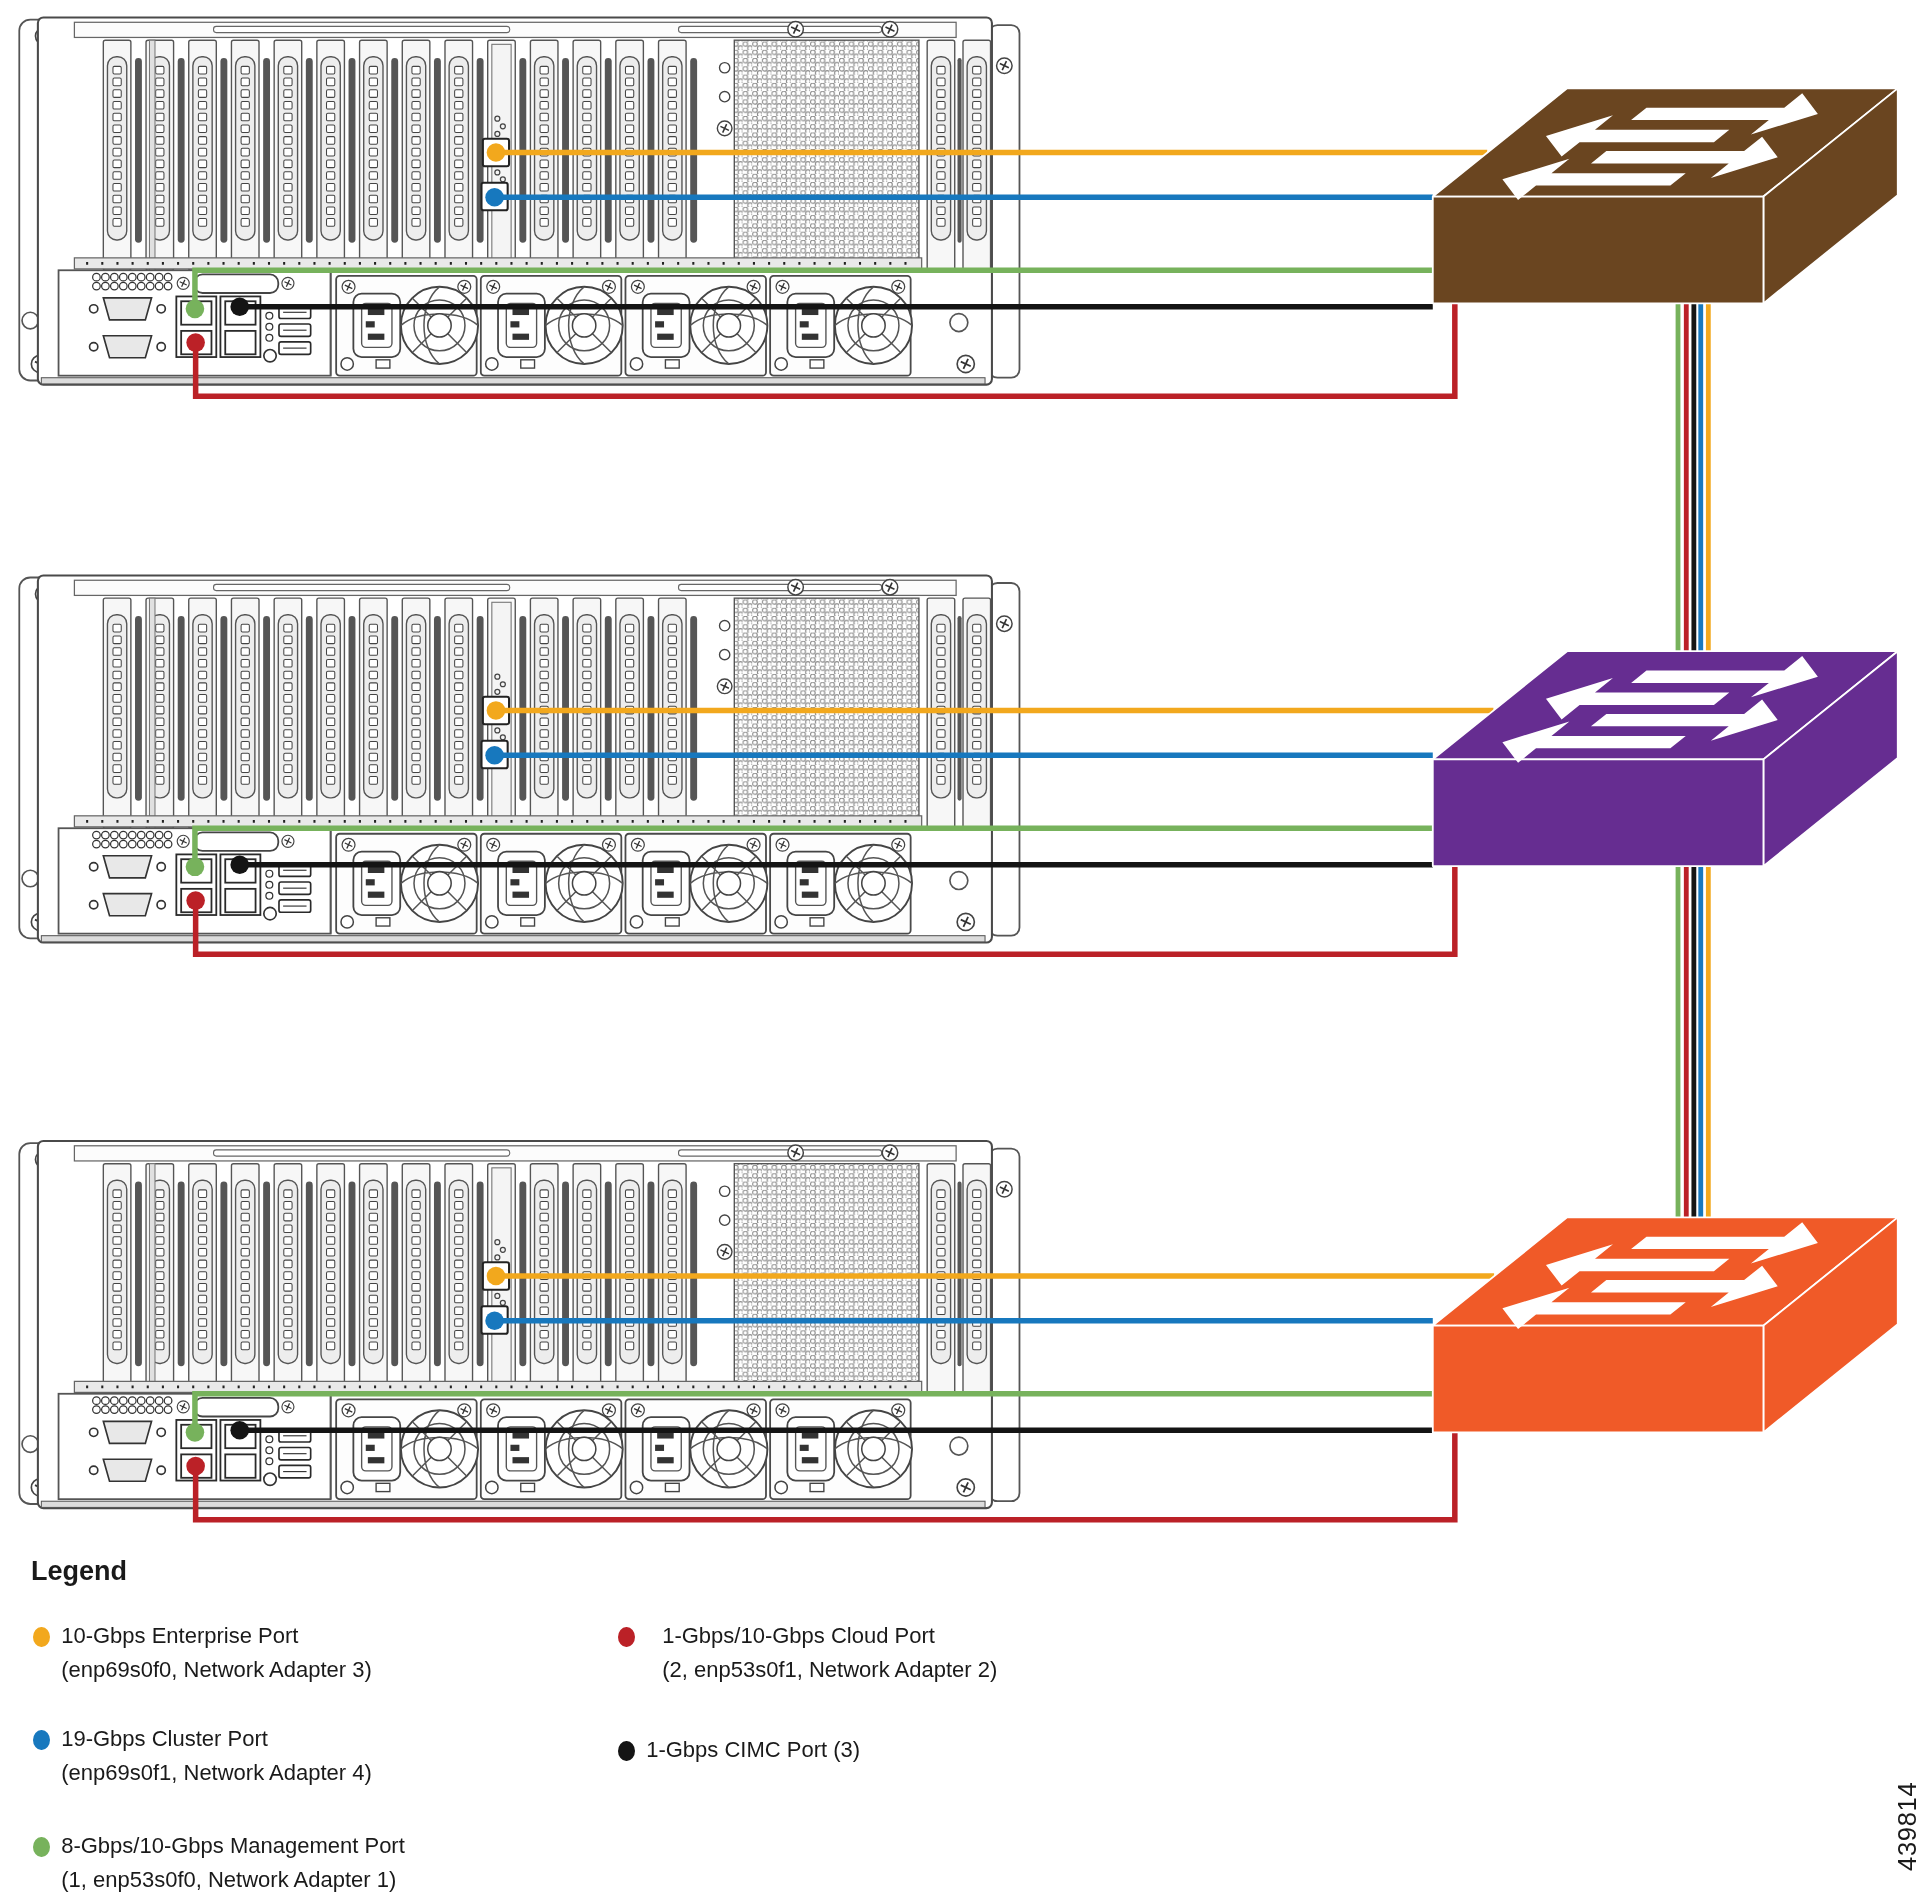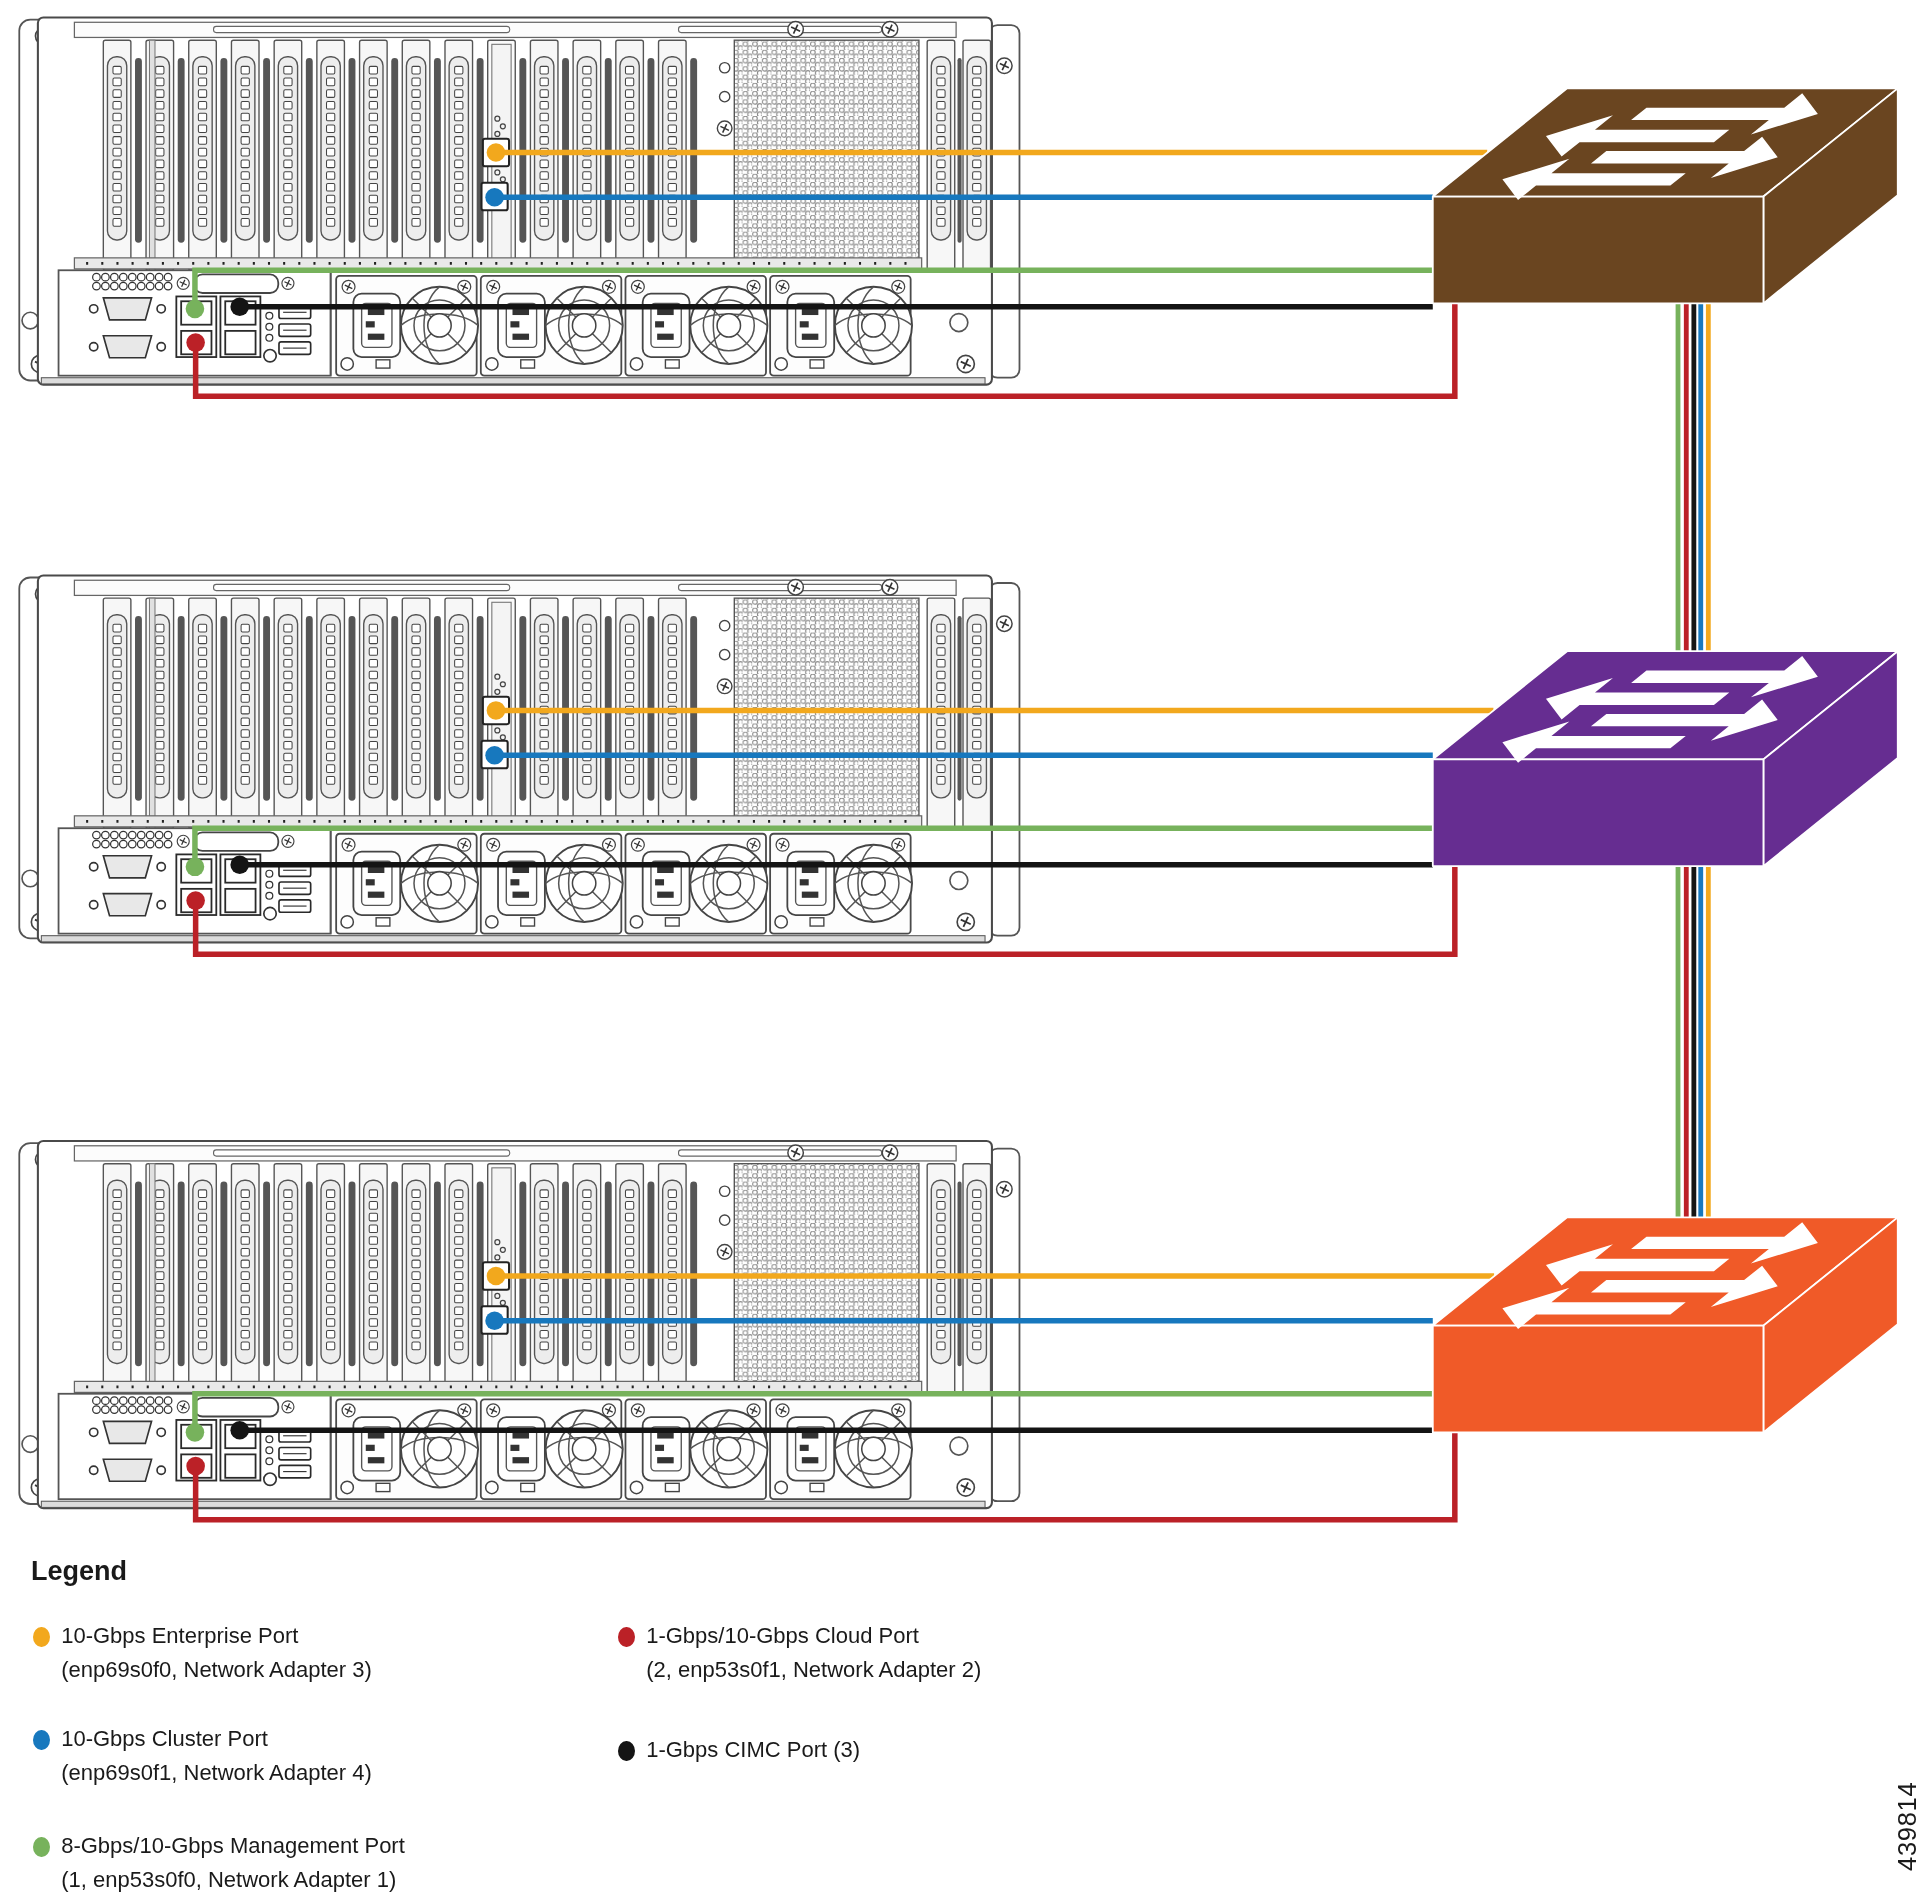--- a/index.html
+++ b/index.html
@@ -341,34 +341,34 @@
     <span class="dot dot-enterprise"></span>
     <span class="lt">
       <span>10-Gbps Enterprise Port</span><br>
       <span>(enp69s0f0, Network Adapter 3)</span>
     </span>
   </div>
 
   <div class="li" style="left:33px;top:1722px;">
     <span class="dot dot-cluster"></span>
     <span class="lt">
-      <span>10-Gbps Cluster Port</span><br>
+      <span>19-Gbps Cluster Port</span><br>
       <span>(enp69s0f1, Network Adapter 4)</span>
     </span>
   </div>
 
   <div class="li" style="left:33px;top:1829px;">
     <span class="dot dot-management"></span>
     <span class="lt">
       <span>8-Gbps/10-Gbps Management Port</span><br>
       <span>(1, enp53s0f0, Network Adapter 1)</span>
     </span>
   </div>
 
-  <div class="li" style="left:618px;top:1619px;">
+  <div class="li" style="left:618px;top:1619px;gap:16px;">
     <span class="dot dot-cloud"></span>
     <span class="lt">
       <span>1-Gbps/10-Gbps Cloud Port</span><br>
       <span>(2, enp53s0f1, Network Adapter 2)</span>
     </span>
   </div>
 
   <div class="li" style="left:618px;top:1733px;">
     <span class="dot dot-cimc"></span>
     <span class="lt">

